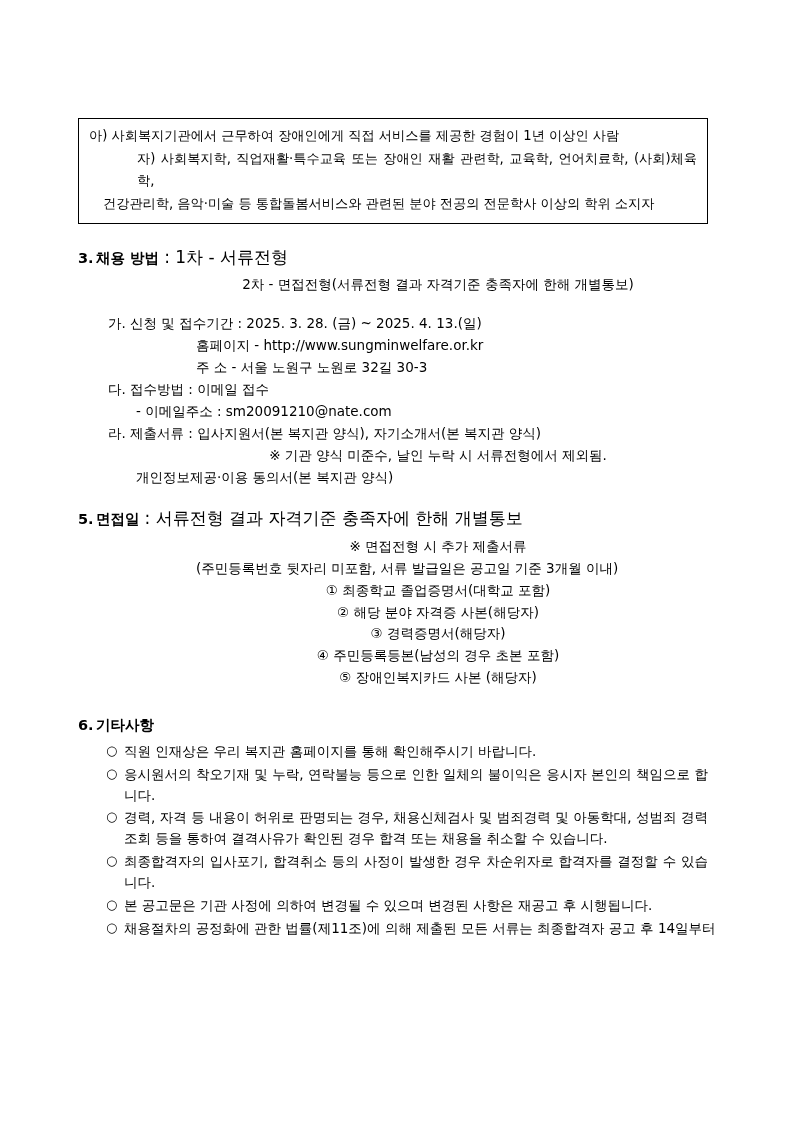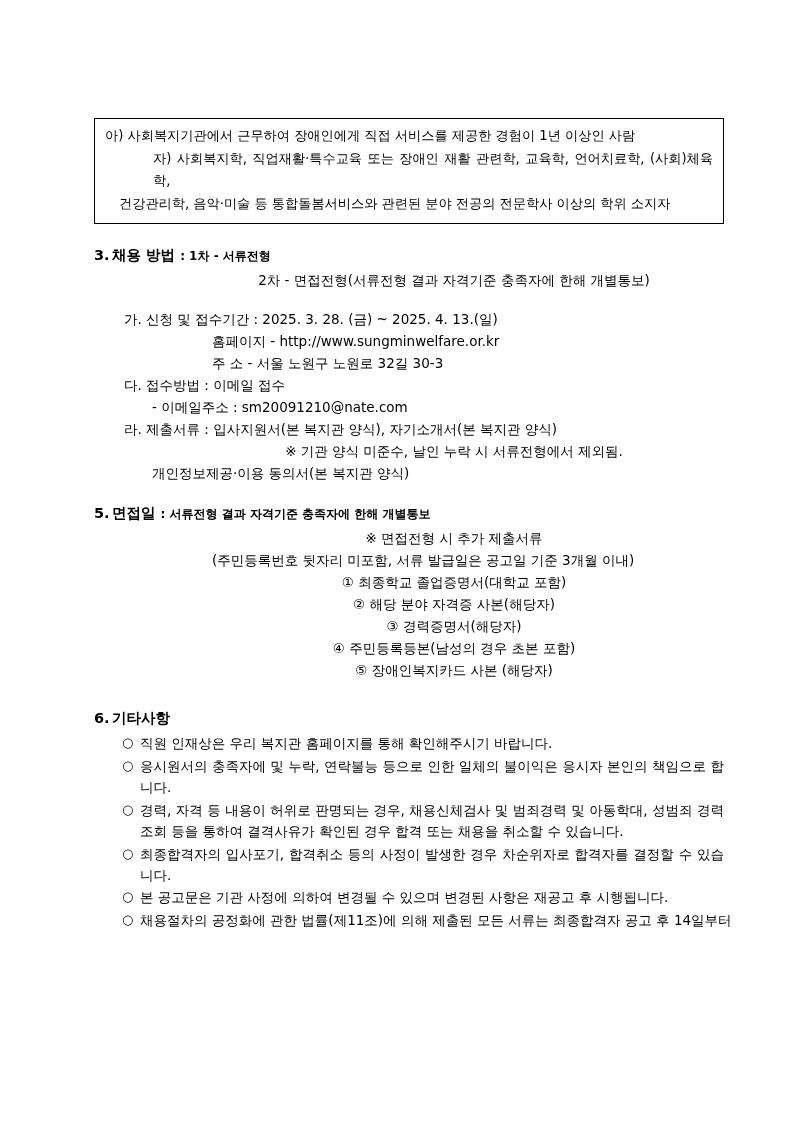--- a/index.html
+++ b/index.html
@@ -12,21 +12,21 @@
     height: 1121px;
     font-family: "DejaVu Sans", "Liberation Sans", sans-serif;
     color: #000000;
     font-size: 13.5px;
     line-height: 1.55;
     position: relative;
     overflow: hidden;
   }
   .page {
     position: absolute;
-    left: 16px;
+    left: 0;
     top: 0;
     width: 747px;
     height: 1121px;
     padding: 0;
   }
   .content {
     position: absolute;
     left: 78px;
     top: 118px;
     width: 630px;
@@ -60,22 +60,22 @@
     white-space: nowrap;
   }
   .sec-head .num {
     display: inline-block;
     width: 18px;
   }
   .sec-head .title {
     font-weight: bold;
   }
   .sec-head .tail {
-    font-weight: bold;
-    font-size: 12px;
+    font-weight: normal;
+    font-size: 17px;
   }
   .ind1 { padding-left: 30px; }
   .ind2 { padding-left: 58px; }
   .ind3 { padding-left: 90px; text-align: center; }
   .ind4 { padding-left: 118px; }
   .line {
     margin: 1px 0;
     white-space: nowrap;
   }
 
@@ -149,21 +149,21 @@
       <div class="sec-head">
         <span class="num">6.</span><span class="title">기타사항</span>
       </div>
       <div class="circ-list">
         <div class="circ-item">
           <span class="mark">○</span>
           <span class="txt nowrapline">직원 인재상은 우리 복지관 홈페이지를 통해 확인해주시기 바랍니다.</span>
         </div>
         <div class="circ-item">
           <span class="mark">○</span>
-          <span class="txt">응시원서의 충족자에 및 누락, 연락불능 등으로 인한 일체의 불이익은 응시자 본인의 책임으로 합니다.</span>
+          <span class="txt">응시원서의 착오기재 및 누락, 연락불능 등으로 인한 일체의 불이익은 응시자 본인의 책임으로 합니다.</span>
         </div>
         <div class="circ-item">
           <span class="mark">○</span>
           <span class="txt">경력, 자격 등 내용이 허위로 판명되는 경우, 채용신체검사 및 범죄경력 및 아동학대,  성범죄 경력조회 등을 통하여 결격사유가 확인된 경우 합격 또는 채용을 취소할 수 있습니다.</span>
         </div>
         <div class="circ-item">
           <span class="mark">○</span>
           <span class="txt">최종합격자의 입사포기, 합격취소 등의 사정이 발생한 경우 차순위자로 합격자를 결정할 수 있습니다.</span>
         </div>
         <div class="circ-item">

